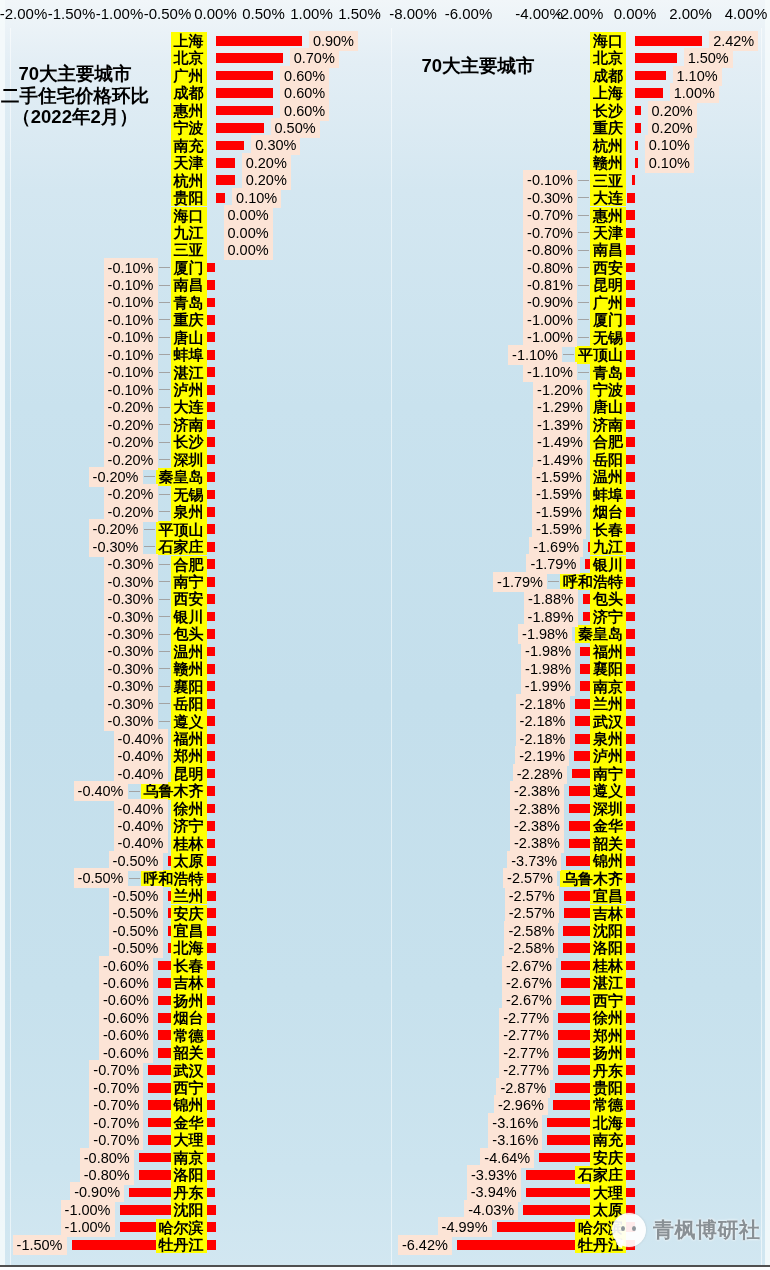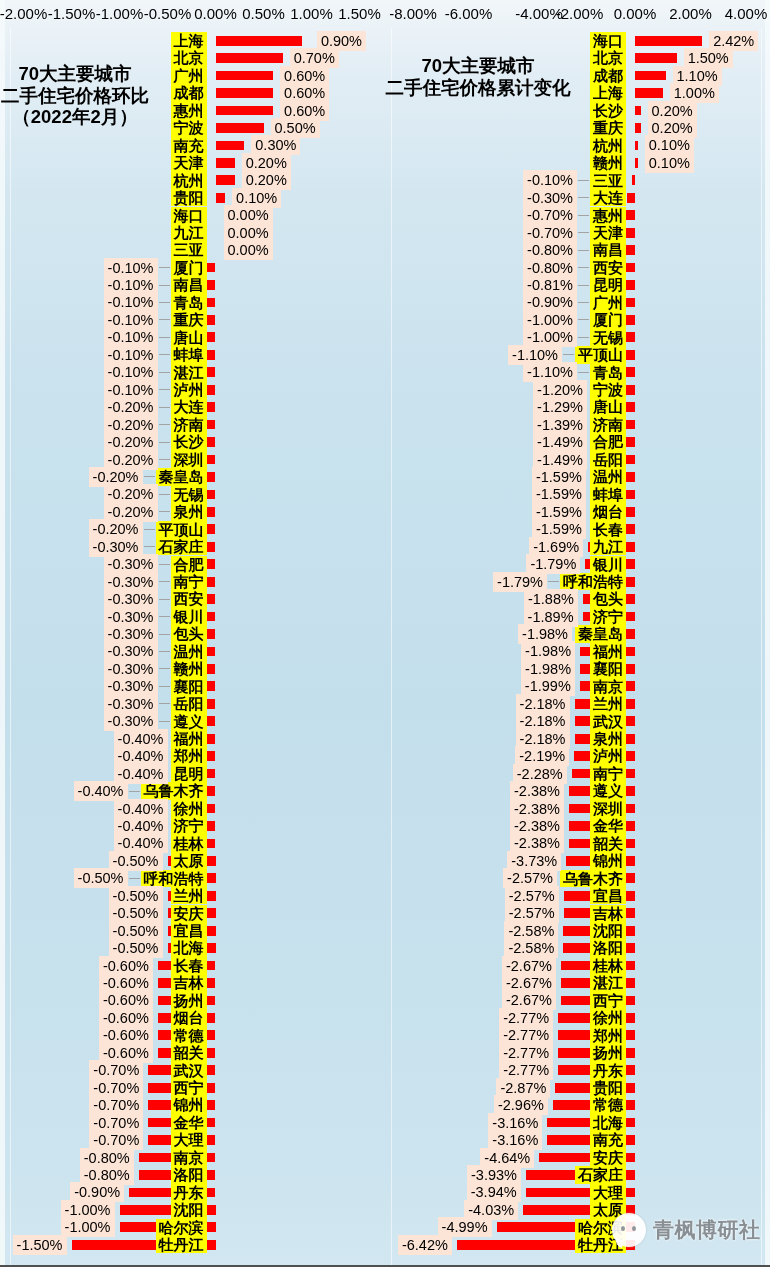--- a/index.html
+++ b/index.html
@@ -36,35 +36,34 @@
   <div class="vline" style="left:391px;"></div>
   <div class="vline" style="left:761px;"></div>
 
   <div class="chart-title" style="left:-75px;top:63px;">
     <span>70大主要城市</span>
     <span>二手住宅价格环比</span>
     <span>（2022年2月）</span>
   </div>
   <div class="chart-title" style="left:328px;top:55px;">
     <span>70大主要城市</span>
-    <span>二手住宅价格累计变化</span>
   </div>
 
   <div id="plot">
       <div class="tick" style="left: -18.5px; top: 5px;">-2.00%</div>
       <div class="tick" style="left: 29.5px; top: 5px;">-1.50%</div>
       <div class="tick" style="left: 77.5px; top: 5px;">-1.00%</div>
       <div class="tick" style="left: 125.5px; top: 5px;">-0.50%</div>
       <div class="tick" style="left: 173.5px; top: 5px;">0.00%</div>
       <div class="tick" style="left: 221.5px; top: 5px;">0.50%</div>
       <div class="tick" style="left: 269.5px; top: 5px;">1.00%</div>
       <div class="tick" style="left: 317.5px; top: 5px;">1.50%</div>
       <div class="bar" style="left: 215.5px; top: 35.8px; width: 86.4px; background: rgb(255, 0, 0);"></div>
       <div class="city" style="left: 170.5px; top: 32px; width: 36px; height: 17.45px; line-height: 17.95px; background: rgb(255, 255, 0);">上海</div>
-      <div class="val" style="top: 30.7px; background: rgb(252, 228, 214); left: 308.9px; margin-left: 8px;">0.90%</div>
+      <div class="val" style="top: 30.7px; background: rgb(252, 228, 214); left: 308.9px;">0.90%</div>
       <div class="bar" style="left: 215.5px; top: 53.25px; width: 67.2px; background: rgb(255, 0, 0);"></div>
       <div class="city" style="left: 170.5px; top: 49.45px; width: 36px; height: 17.45px; line-height: 17.95px; background: rgb(255, 255, 0);">北京</div>
       <div class="val" style="top: 48.15px; background: rgb(252, 228, 214); left: 289.7px;">0.70%</div>
       <div class="bar" style="left: 215.5px; top: 70.7px; width: 57.6px; background: rgb(255, 0, 0);"></div>
       <div class="city" style="left: 170.5px; top: 66.9px; width: 36px; height: 17.45px; line-height: 17.95px; background: rgb(255, 255, 0);">广州</div>
       <div class="val" style="top: 65.6px; background: rgb(252, 228, 214); left: 280.1px;">0.60%</div>
       <div class="bar" style="left: 215.5px; top: 88.15px; width: 57.6px; background: rgb(255, 0, 0);"></div>
       <div class="city" style="left: 170.5px; top: 84.35px; width: 36px; height: 17.45px; line-height: 17.95px; background: rgb(255, 255, 0);">成都</div>
       <div class="val" style="top: 83.05px; background: rgb(252, 228, 214); left: 280.1px;">0.60%</div>
       <div class="bar" style="left: 215.5px; top: 105.6px; width: 57.6px; background: rgb(255, 0, 0);"></div>

